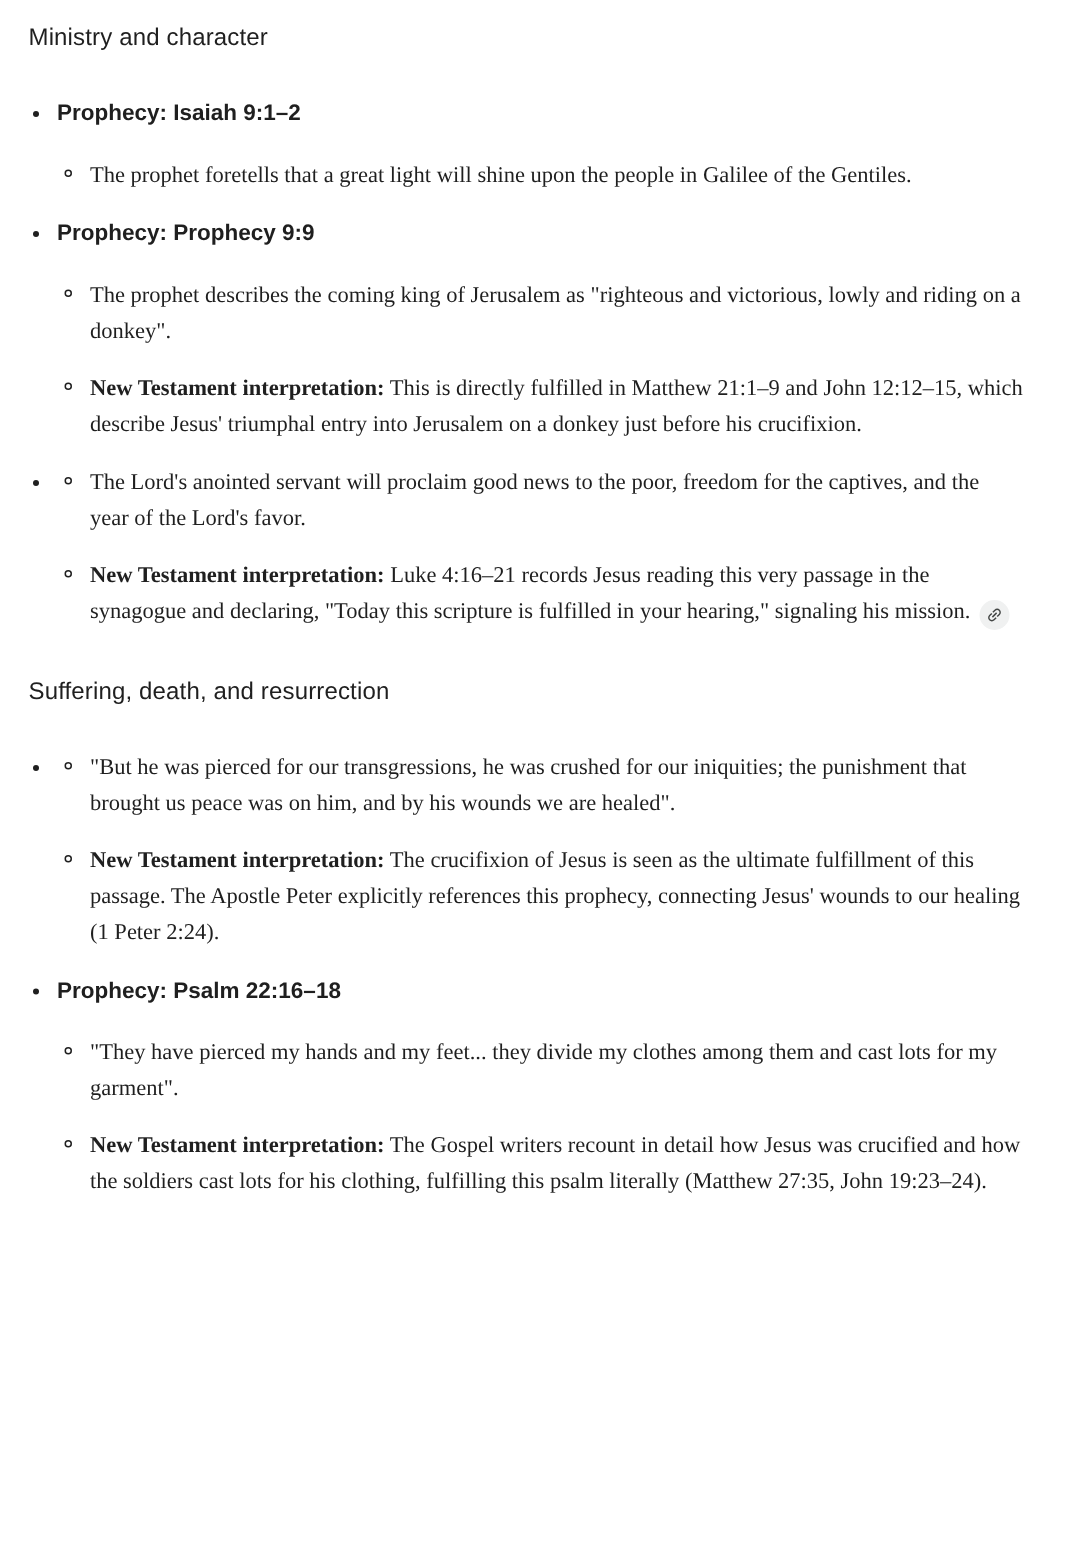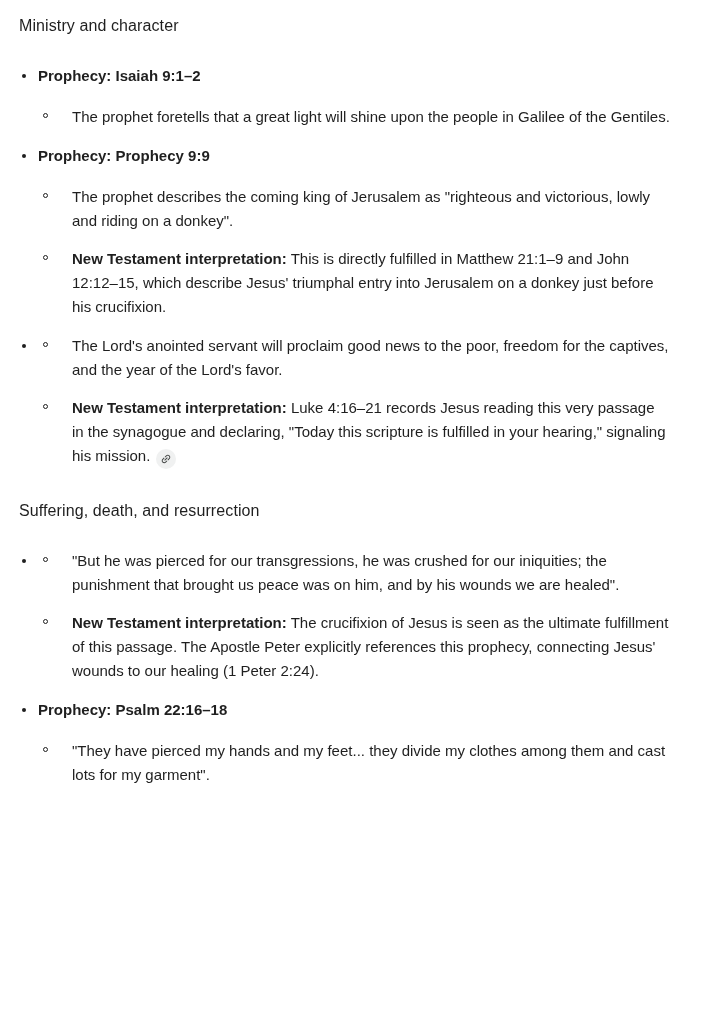--- a/index.html
+++ b/index.html
@@ -68,21 +68,22 @@
     left: 5px;
     top: 8px;
     width: 5px;
     height: 5px;
     border-radius: 50%;
     background: transparent;
     border: 1.2px solid #1f1f1f;
     box-sizing: border-box;
   }
   .point-text {
-    margin: 12px;
+    margin: 0;
+    font-family: Liberation Serif, serif;
   }
   .point-text b {
     font-weight: 700;
   }
   .source-chip {
     display: inline-flex;
     align-items: center;
     justify-content: center;
     width: 20px;
     height: 20px;
@@ -158,17 +159,20 @@
               <p class="point-text"><b>New Testament interpretation:</b><span> The crucifixion of Jesus is seen as the ultimate fulfillment of this passage. The Apostle Peter explicitly references this prophecy, connecting Jesus' wounds to our healing (1 Peter 2:24).</span></p>
             </li>
           </ul>
         </li>
         <li>
           <div class="li-title">Prophecy: Psalm 22:16–18</div>
           <ul class="inner-list">
             <li>
               <p class="point-text"><span>"They have pierced my hands and my feet... they divide my clothes among them and cast lots for my garment".</span></p>
             </li>
+            <li>
+              <p class="point-text"><b>New Testament interpretation:</b><span> The Gospel writers recount in detail how Jesus was crucified and how the soldiers cast lots for his clothing, fulfilling this psalm literally (Matthew 27:35, John 19:23–24).</span></p>
+            </li>
           </ul>
         </li>
       </ul>
     </section>
   </div>
 
 </body></html>

